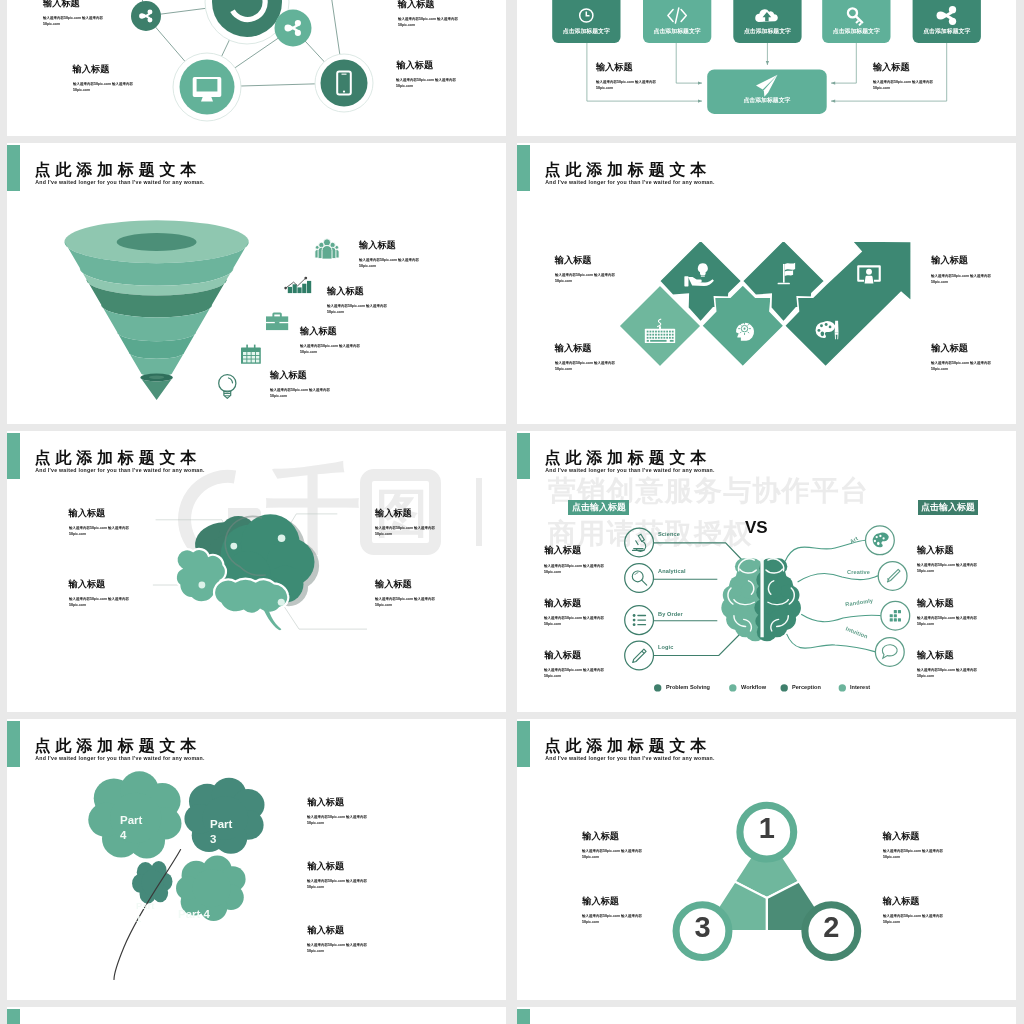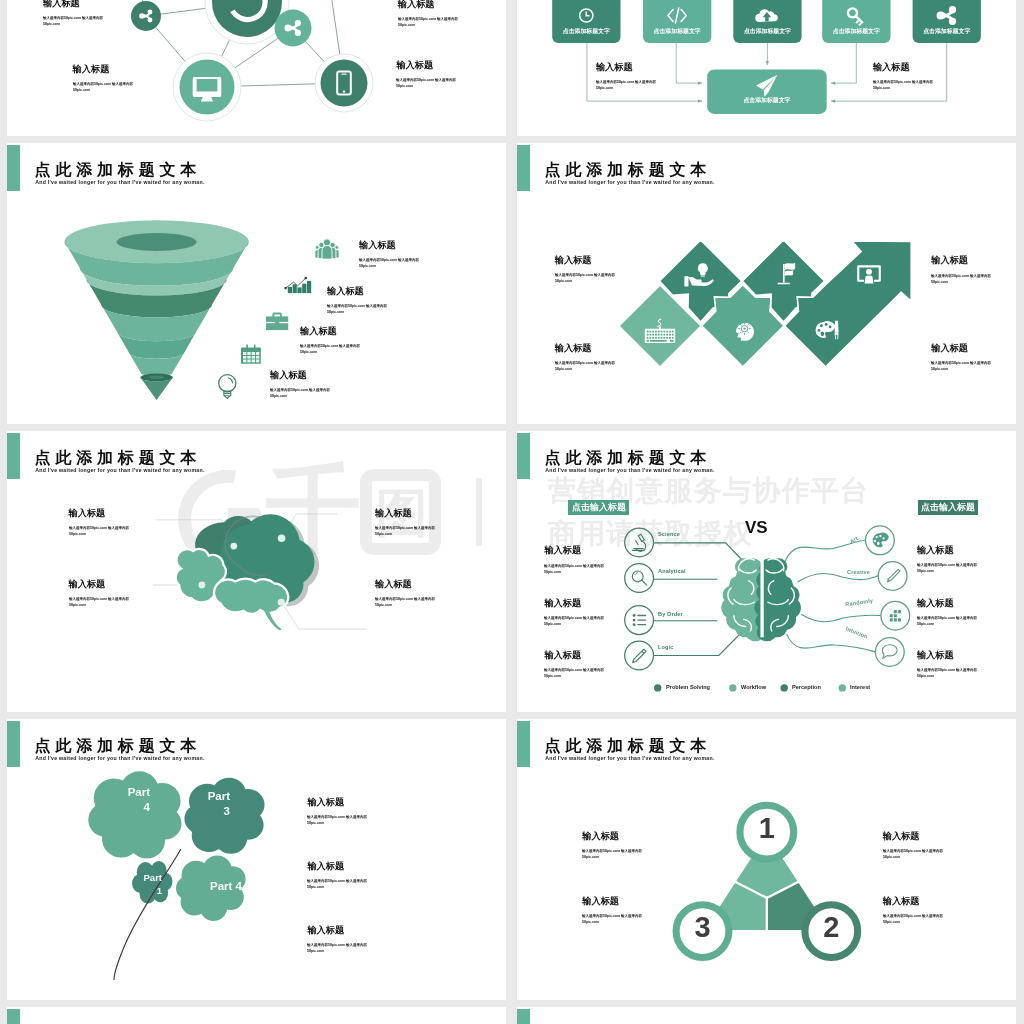--- a/index.html
+++ b/index.html
@@ -24,21 +24,21 @@
   .wmchar{position:absolute;color:#ececec;font-weight:bold;line-height:1;}
   .wmbox{position:absolute;border:12px solid #ececec;border-radius:14px;box-sizing:border-box;}
   .wmchar2{position:absolute;left:4px;top:6px;color:#ececec;font-size:52px;font-weight:bold;line-height:1;}
   .wmbar{position:absolute;background:#ececec;}
   .wmtext{position:absolute;color:#ececec;font-weight:bold;font-size:28px;line-height:1;letter-spacing:1.2px;white-space:nowrap;margin-left:17px;}
   .badge{position:absolute;background:#4e9e87;display:flex;align-items:center;justify-content:center;}
   .badge span{font-size:16px;font-weight:bold;color:#fff;transform:scale(0.56);transform-origin:center;white-space:nowrap;}
   .vs{position:absolute;font-size:17px;font-weight:bold;color:#111;letter-spacing:0;line-height:1;}
   .tag{position:absolute;font-size:9px;font-weight:bold;color:#3f7f6c;transform:scale(0.62);transform-origin:0 0;white-space:nowrap;line-height:1;letter-spacing:0.2px;}
   .tagr{color:#5d9d88;}
-  .petal{position:absolute;text-align:right;font-size:11.5px;font-weight:bold;color:#f2faf6;line-height:1.32;width:30px!important;}
+  .petal{position:absolute;text-align:left;font-size:11.5px;font-weight:bold;color:#f2faf6;line-height:1.32;width:30px!important;margin-top:28px;}
   .petal.sm{font-size:9.5px;width:26px!important;}
   .petal.one{font-size:11.5px;width:64px!important;}
   .num{position:absolute;text-align:center;font-size:29px;font-weight:bold;color:#3e3e3e;line-height:1;font-family:"Liberation Sans",sans-serif;}
   .lg{position:absolute;font-size:9px;font-weight:bold;color:#222;transform:scale(0.62);transform-origin:0 0;white-space:nowrap;line-height:1;}
   .bx{position:absolute;font-size:5.9px;font-weight:bold;color:#fff;text-align:center;letter-spacing:0;white-space:nowrap;line-height:1;}
 </style>
 </head>
 <body>
 
 <div class="grid">
@@ -674,21 +674,21 @@
           <circle cx="226" cy="155" r="14"></circle>
    <circle cx="224" cy="175" r="14"></circle>
           <circle cx="205" cy="186" r="15"></circle>
           <circle cx="184" cy="180" r="15"></circle>
    <circle cx="177" cy="165" r="13"></circle>
           <circle cx="203" cy="165" r="21"></circle>
   </g>
   <path d="M173.6,130.5 C160,155 133,190 117,228 C110,245 107,255 107,260.4" fill="none" stroke="#3a3a3a" stroke-width="1.15" stroke-linecap="round"></path>
  </svg>
  <div class="petal" style="left:113px;top:66px"><span>Part 4</span></div>
- <div class="petal" style="left:193px;top:70px"><span>Part 3</span></div>
+ <div class="petal" style="left:203px;top:70px"><span>Part 3</span></div>
  <div class="petal sm" style="left:129px;top:153px"><span>Part 1</span></div>
  <div class="petal one" style="left:171px;top:160px"><span>Part 4</span></div>
  <div class="ttl" style="left:300.4px;top:79px">输入标题</div>
  <div class="bdy" style="left:300.4px;top:95.2px"><span>输入题来内容58pic.com 输入题来内容</span><br><span>58pic.com</span></div>
  <div class="ttl" style="left:300.4px;top:143.2px">输入标题</div>
  <div class="bdy" style="left:300.4px;top:159.4px"><span>输入题来内容58pic.com 输入题来内容</span><br><span>58pic.com</span></div>
  <div class="ttl" style="left:300.4px;top:207.1px">输入标题</div>
  <div class="bdy" style="left:300.4px;top:223.3px"><span>输入题来内容58pic.com 输入题来内容</span><br><span>58pic.com</span></div>
 </div>
 

